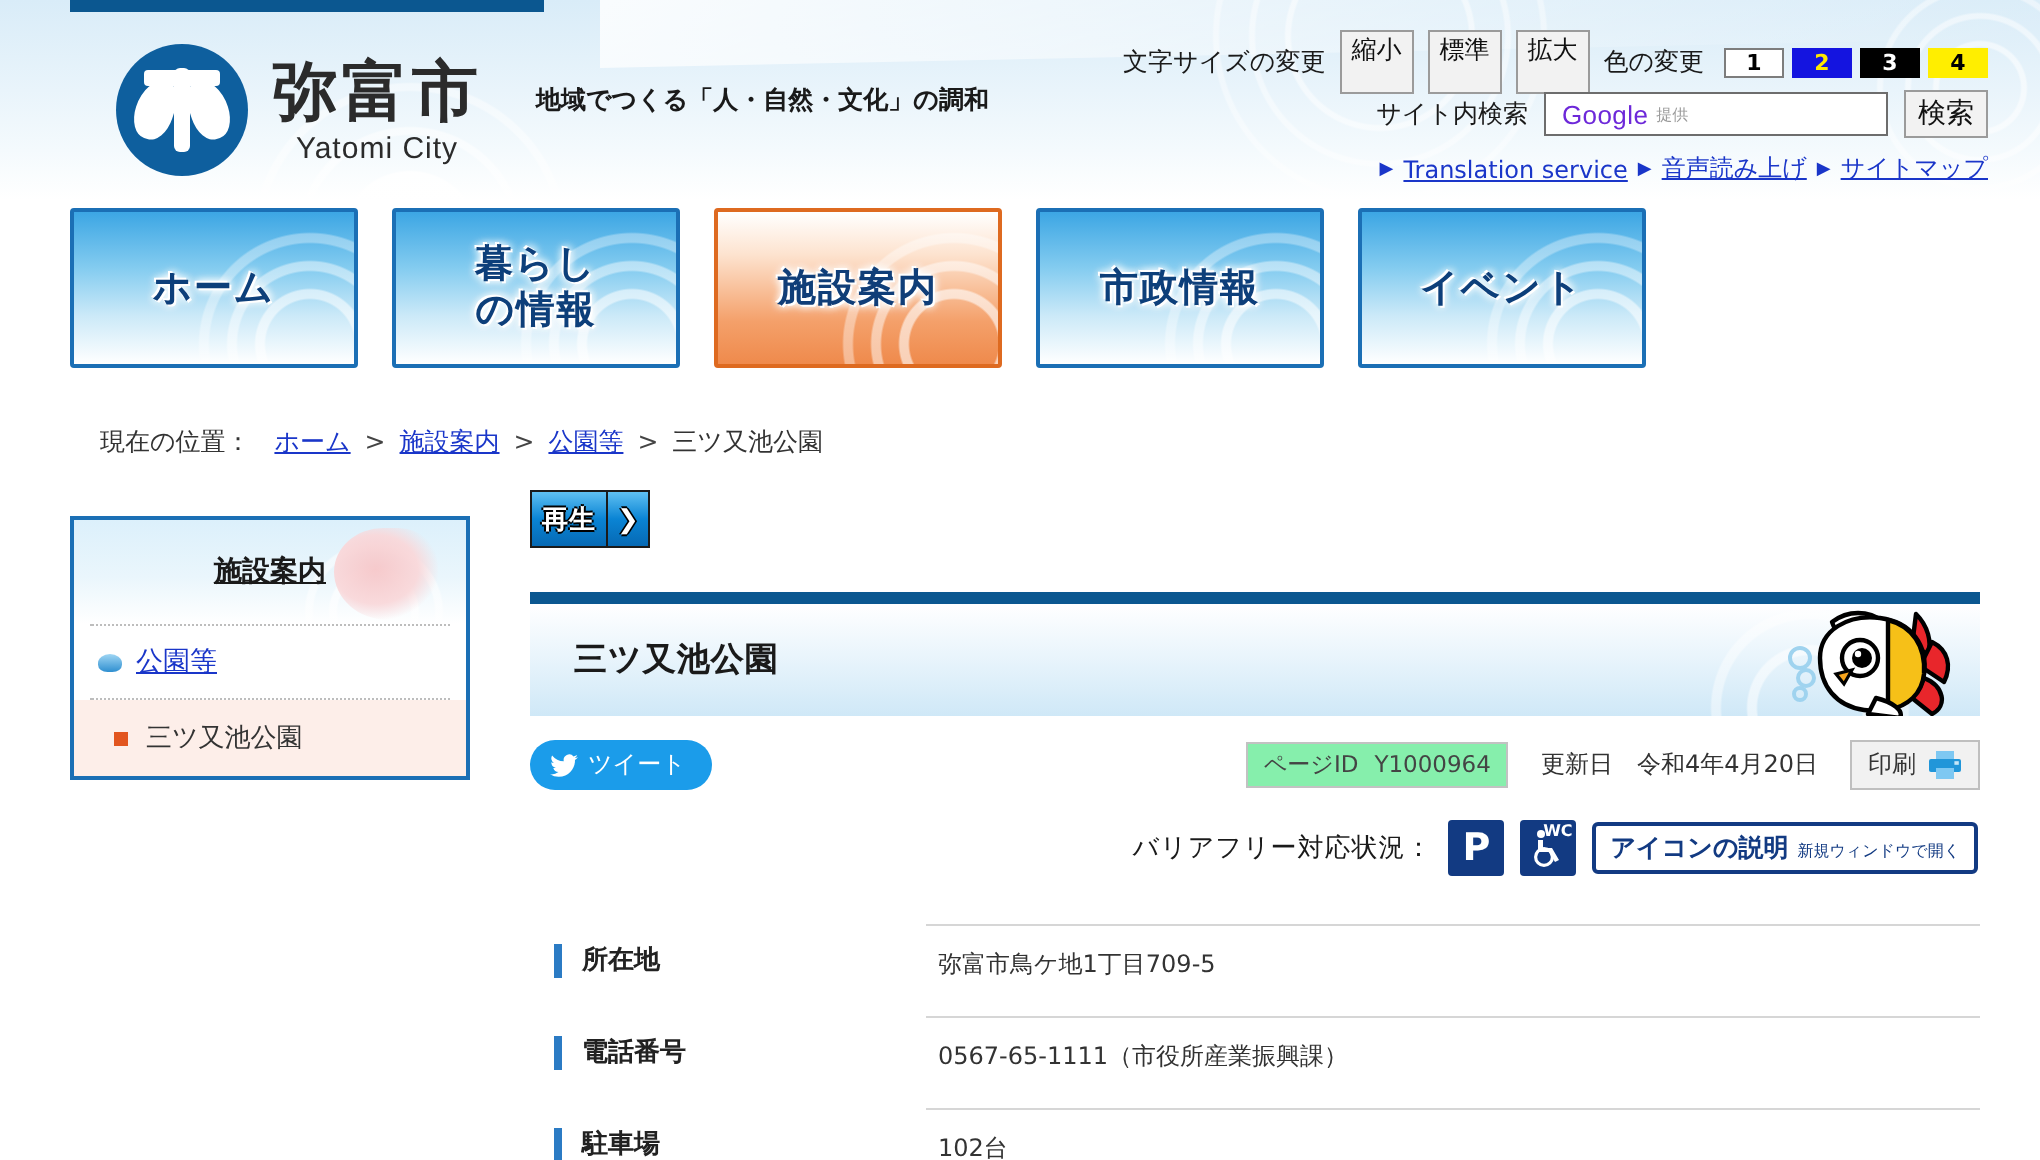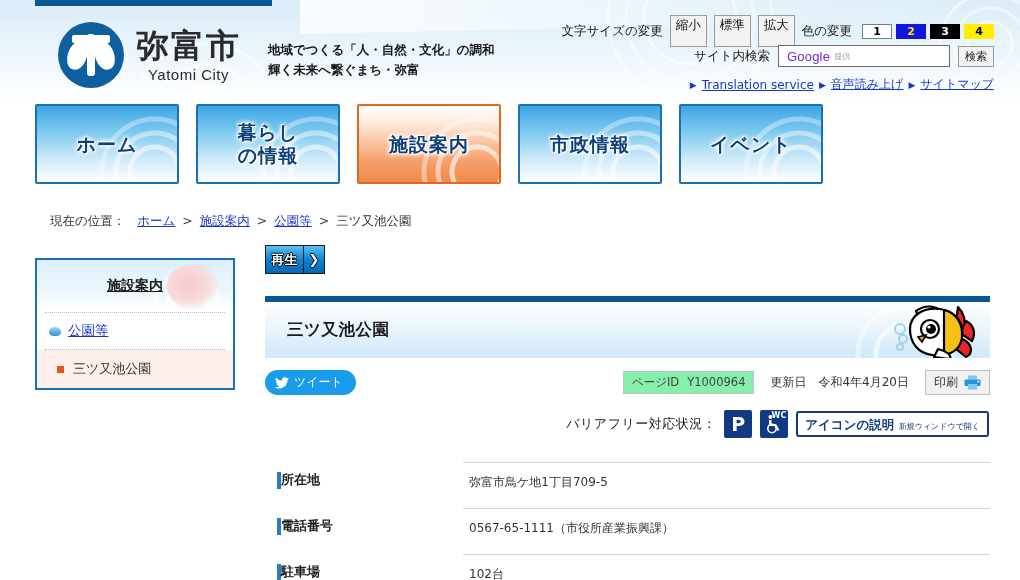--- a/index.html
+++ b/index.html
@@ -91,21 +91,21 @@
   
   .hdr-row2 { position:absolute; right:26px; top:45px; display:flex; align-items:center; gap:8px; }
   .search-lbl { font-size:12.5px; color:#1a1a1a; font-family:"DejaVu Sans","Liberation Sans",sans-serif; }
   .search-box {
     width:172px; height:22px; border:1px solid #6d6d6d; background:#fff;
     display:flex; align-items:center; padding-left:8px; gap:4px;
   }
   .g-ph { font-size:13px; color:#6d28d9; letter-spacing:0.2px; }
   .g-sub { font-size:8px; color:#9a9a9a; }
   .search-btn {
-    border:1px solid #9b9b9b; background:#f2f2f2; font-size:11px; color:#111;
+    border:1px solid #9b9b9b; background:#f2f2f2; font-size:14px; color:#111;
     padding:2px 6px; font-family:"DejaVu Sans","Liberation Sans",sans-serif;
   }
   .hdr-row3 { position:absolute; right:26px; top:76px; display:flex; align-items:center; gap:5px; }
   .hdr-link {
     color:#1a36c9; font-size:12px; text-decoration:underline; cursor:pointer;
     font-family:"DejaVu Sans","Liberation Sans",sans-serif;
   }
   .tri { color:#1a36c9; font-size:9px; }
 
   
@@ -278,21 +278,21 @@
   }
   .bf-help-t { font-size:12.5px; font-weight:bold; color:#123a82;
     font-family:"DejaVu Sans","Liberation Sans",sans-serif; }
   .bf-help-s { font-size:8px; color:#123a82; margin-top:1px;
     font-family:"DejaVu Sans","Liberation Sans",sans-serif; }
 
   
   .info { margin-top:18px; padding-left:12px; }
   .info-row { display:flex; align-items:flex-start; padding:6px 0 0; }
   .info-th {
-    width:186px; flex:none; display:flex; align-items:center; 
+    width:186px; flex:none; display:flex; align-items:center; gap:10px;
     font-size:13px; font-weight:bold; color:#222; padding:9px 0 9px 0;
     font-family:"DejaVu Sans","Liberation Sans",sans-serif;
   }
   .th-bar { width:4px; height:17px; background:#2b7bc4; flex:none; }
   .info-td {
     flex:1; border-top:1px solid #d6d6d6; padding:11px 0 11px 6px;
     font-size:12px; color:#333;
     font-family:"DejaVu Sans","Liberation Sans",sans-serif;
   }
 </style>
@@ -313,21 +313,20 @@
         <div class="petal p-c"></div>
       </div>
       <div class="logo-text">
         <div class="logo-jp">弥富市</div>
         <div class="logo-en">Yatomi City</div>
       </div>
     </div>
 
     <div class="tagline">
       <div>地域でつくる「人・自然・文化」の調和</div>
-      <div>輝く未来へ繋ぐまち・弥富</div>
     </div>
 
     <div class="hdr-row1">
       <span class="hdr-lbl">文字サイズの変更</span>
       <span class="sz-btn">縮小</span>
       <span class="sz-btn">標準</span>
       <span class="sz-btn">拡大</span>
       <span class="hdr-lbl">色の変更</span>
       <span class="color-set">
         <span class="c-btn c1">1</span>

